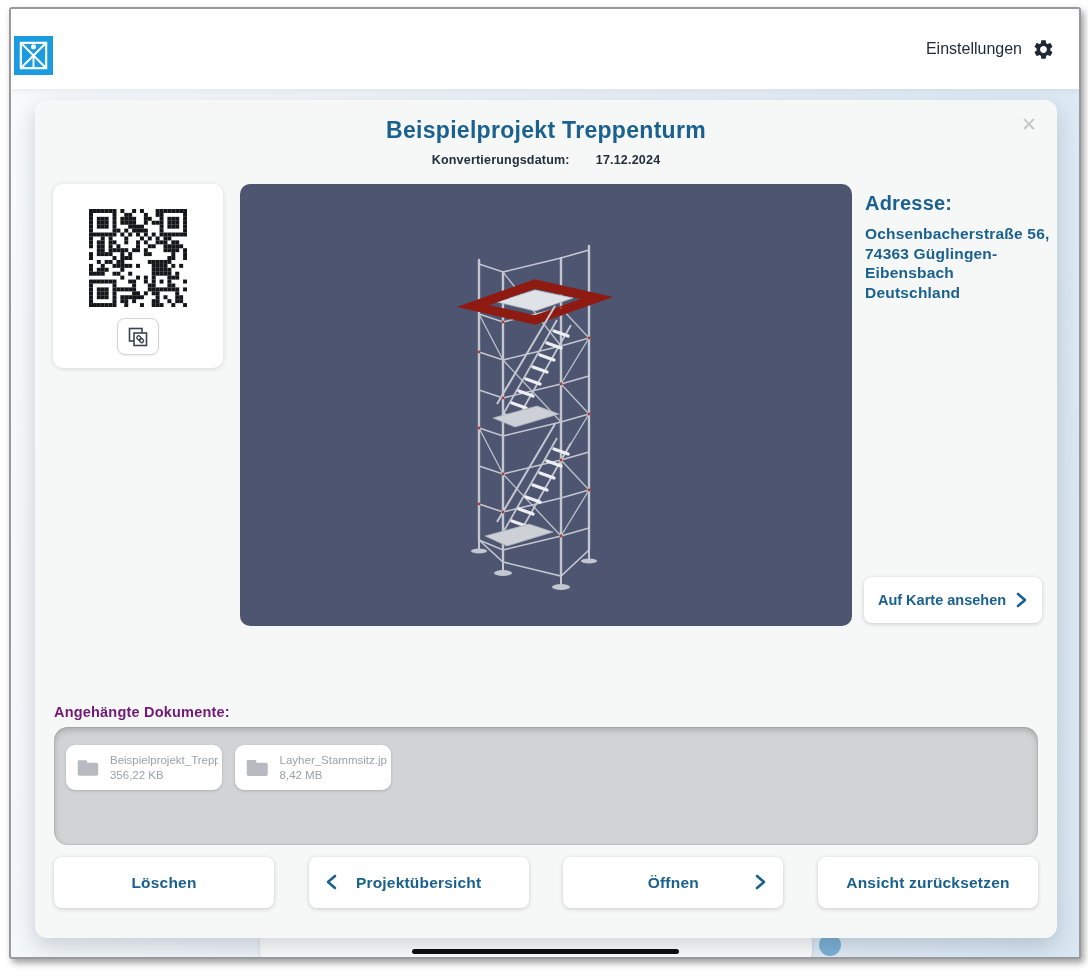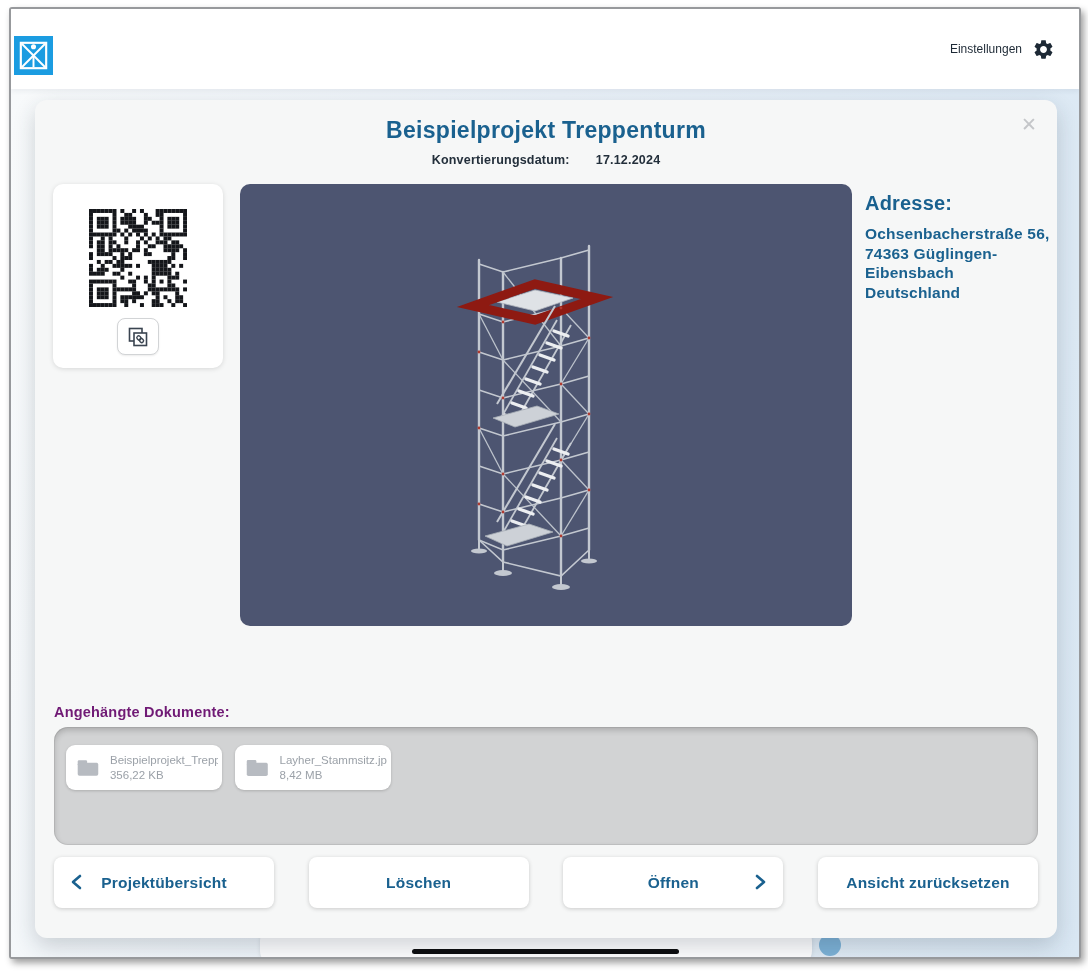--- a/index.html
+++ b/index.html
@@ -9,21 +9,21 @@
   .window { position:absolute; left:9px; top:7px; width:1072px; height:952px;
     border:2px solid #97999c; border-radius:3px; background:#ffffff; overflow:hidden;
     box-shadow: 3px 4px 7px rgba(0,0,0,0.38); }
 
   
   .header { position:absolute; left:0; top:0; right:0; height:80px; background:#ffffff; z-index:3;
     box-shadow: 0 2px 5px rgba(40,60,80,0.07); }
   .logo { position:absolute; left:3px; top:27px; width:39px; height:39px; background:#1b9ce1;
     display:flex; align-items:center; justify-content:center; }
   .settings { position:absolute; right:24px; top:0; height:80px; display:flex; align-items:center; gap:10px;
-    color:#1d2935; font-size:12px; cursor:pointer; }
+    color:#1d2935; font-size:16px; cursor:pointer; }
   .gear { width:23px; height:23px; }
 
   
   .bg-band { position:absolute; left:0; top:80px; right:0; bottom:0;
     background:linear-gradient(100deg,#f8fafb 0%, #eaf1f8 45%, #d9e7f3 100%); }
 
   
   .bottom-sheet { position:absolute; left:249px; top:918px; width:552px; height:38px; background:#fdfdfe;
     border-radius:14px; box-shadow:0 0 4px rgba(0,0,0,0.10); z-index:1; }
   .home-indicator { position:absolute; left:152px; top:22px; width:267px; height:5px; border-radius:3px; background:#0c0c0e; }
@@ -560,20 +560,26 @@
       </div>
 
       <div class="address">
         <div class="addr-label">Adresse:</div>
         <div class="addr-line">Ochsenbacherstraße 56,</div>
         <div class="addr-line">74363 Güglingen-</div>
         <div class="addr-line">Eibensbach</div>
         <div class="addr-line">Deutschland</div>
       </div>
 
+      <div class="map-btn">
+        <span>Auf Karte ansehen</span>
+        <svg width="14" height="16" viewBox="0 0 14 16">
+          <polyline points="4,2 11,8 4,14" fill="none" stroke="#1a618f" stroke-width="2.6" stroke-linecap="round" stroke-linejoin="round"></polyline>
+        </svg>
+      </div>
 
       <div class="docs-label">Angehängte Dokumente:</div>
       <div class="docs-panel">
         <div class="file-card" style="left:12px;">
           <svg width="26" height="22" viewBox="0 0 28 24">
             <rect x="2" y="3" width="11" height="6" rx="1.5" fill="#b7bbc1"></rect>
             <rect x="2" y="6" width="24" height="15" rx="2" fill="#b7bbc1"></rect>
           </svg>
           <div class="ftxt">
             <div class="fname">Beispielprojekt_Treppe</div>
@@ -587,27 +593,27 @@
           </svg>
           <div class="ftxt">
             <div class="fname">Layher_Stammsitz.jpg</div>
             <div class="fsize">8,42 MB</div>
           </div>
         </div>
       </div>
 
       <div class="actions">
         <div class="action-btn">
+          <span>Löschen</span>
+        </div>
+        <div class="action-btn">
           <svg class="chev-left" width="14" height="16" viewBox="0 0 14 16">
             <polyline points="10,2 3,8 10,14" fill="none" stroke="#1a618f" stroke-width="2.6" stroke-linecap="round" stroke-linejoin="round"></polyline>
           </svg>
           <span>Projektübersicht</span>
-        </div>
-        <div class="action-btn">
-          <span>Löschen</span>
         </div>
         <div class="action-btn">
           <span>Öffnen</span>
           <svg class="chev-right" width="14" height="16" viewBox="0 0 14 16">
             <polyline points="4,2 11,8 4,14" fill="none" stroke="#1a618f" stroke-width="2.6" stroke-linecap="round" stroke-linejoin="round"></polyline>
           </svg>
         </div>
         <div class="action-btn">
           <span>Ansicht zurücksetzen</span>
         </div>

